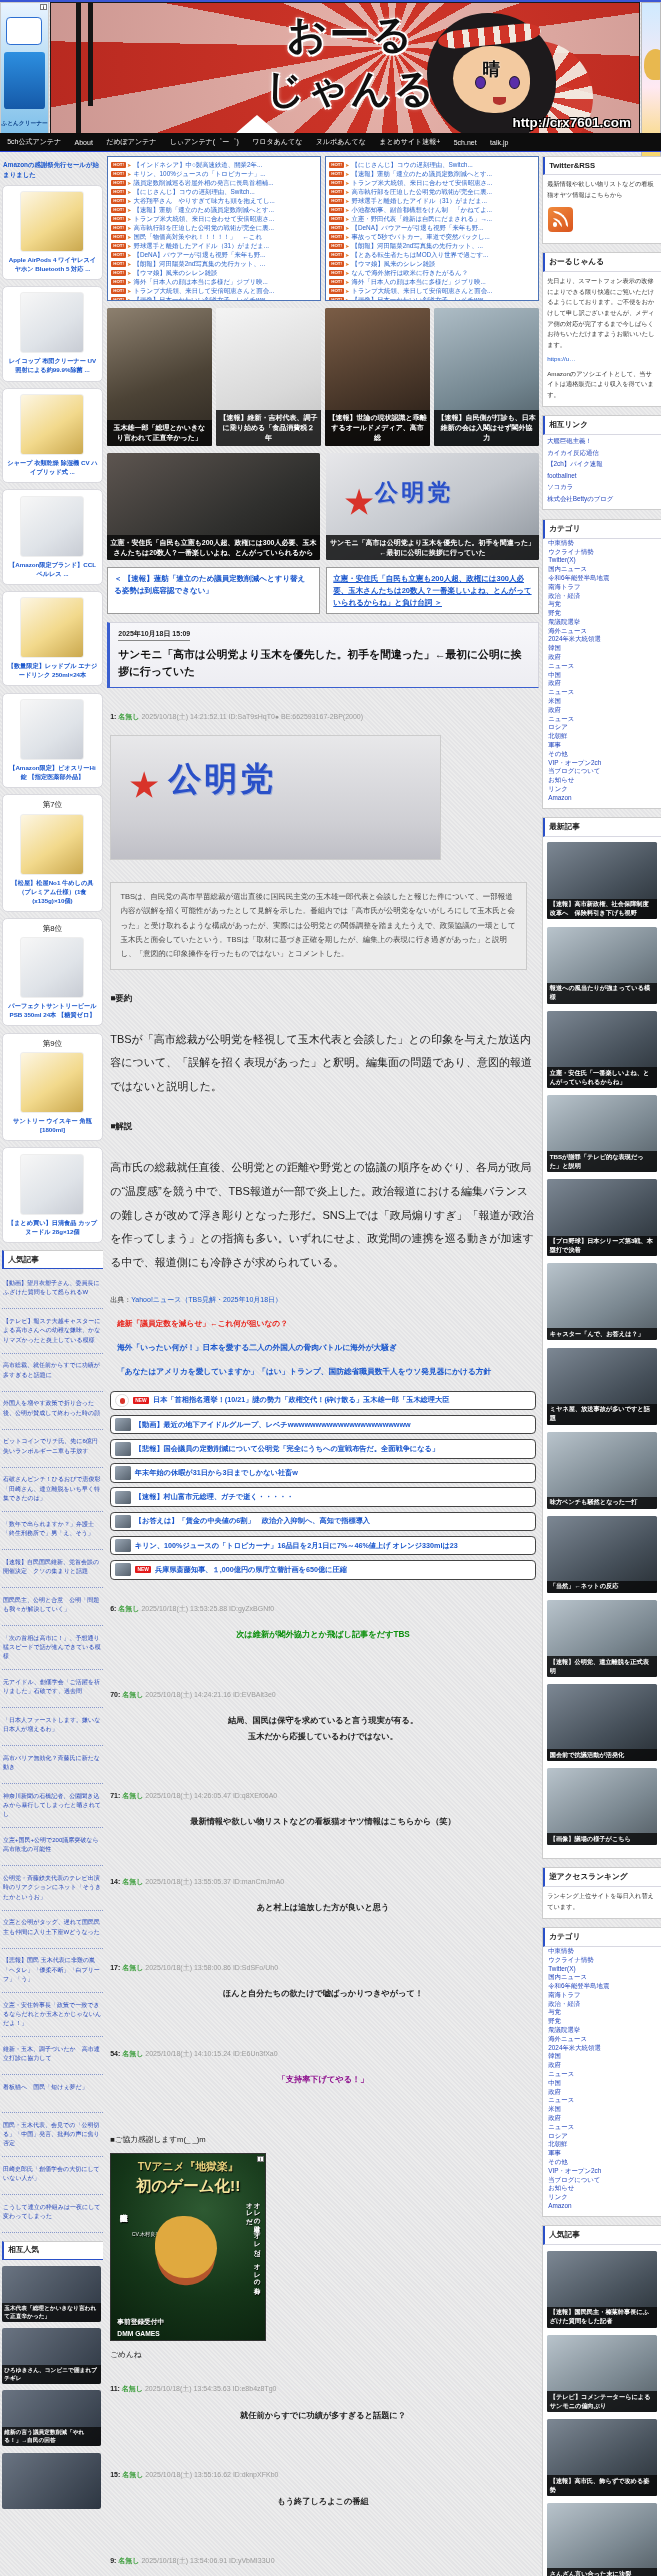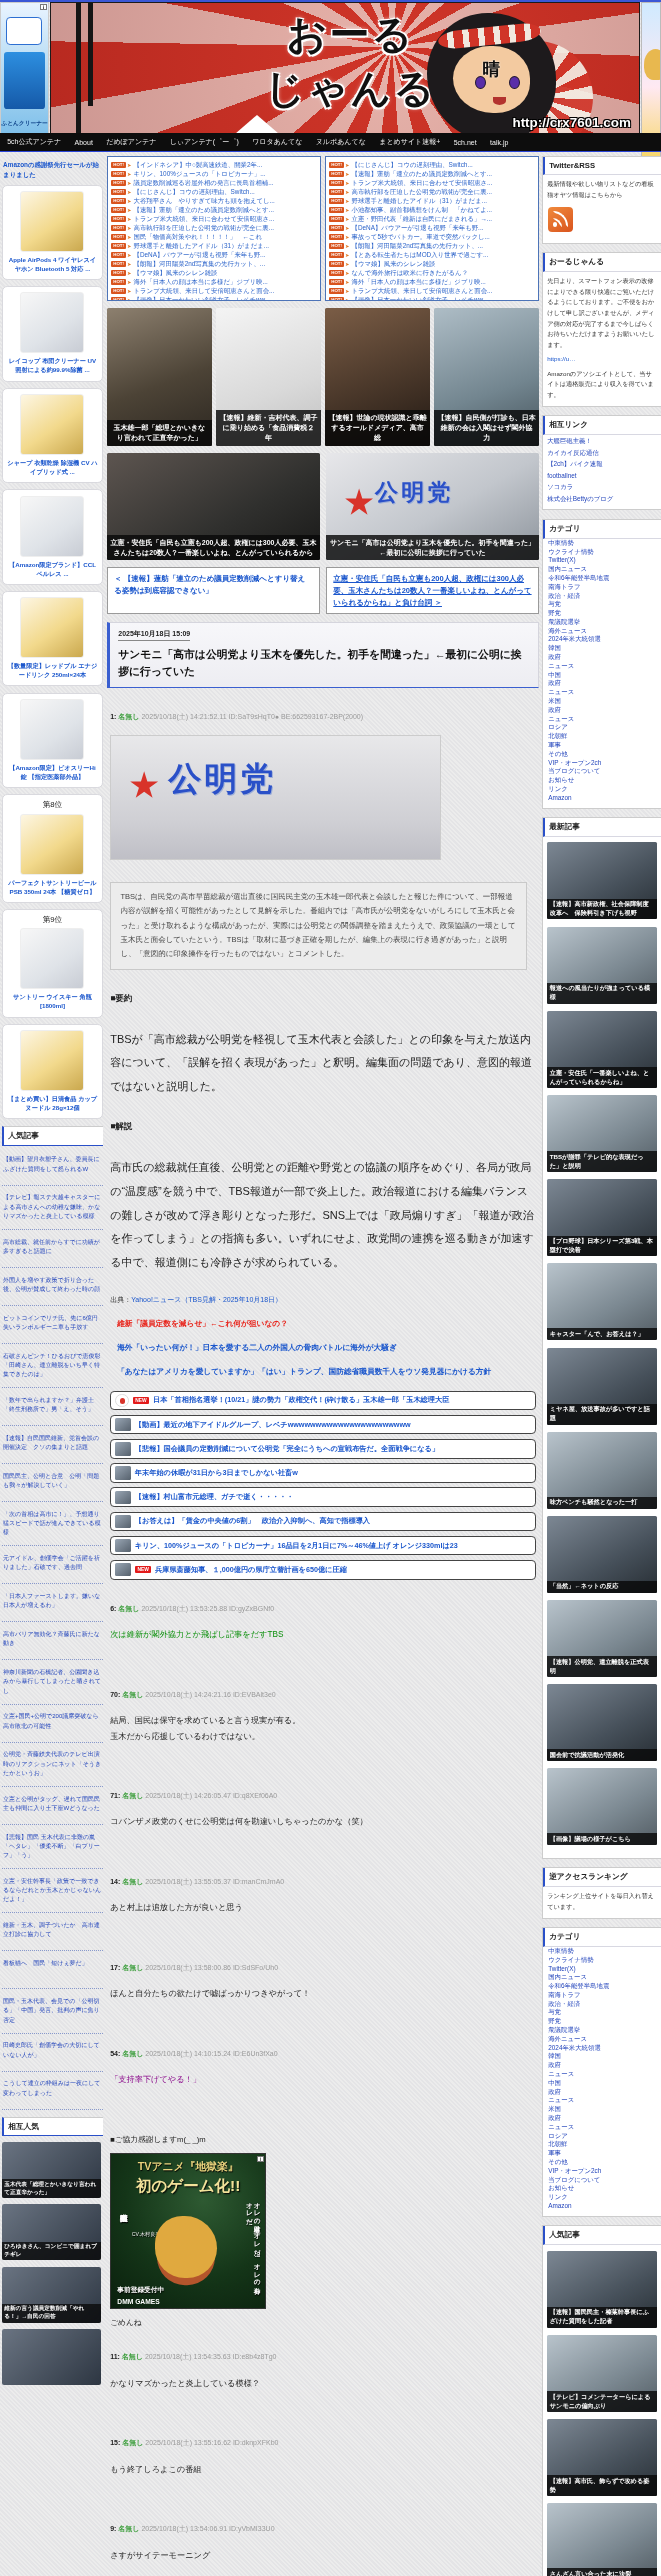--- a/index.html
+++ b/index.html
@@ -92,21 +92,21 @@
   .pbox.next{text-align:left;text-decoration:underline;}
 
   .arthead{margin-top:7.2px;background:linear-gradient(180deg,#f7f7fa,#ededf2);border:0.5px solid #d5d5dd;border-left:3.1px solid #3a5fd0;border-bottom:1.5px solid #3a5fd0;padding:6.7px 8.2px 7.7px;}
   .adate{display:inline-block;font-weight:bold;font-size:7px;color:#222;border-bottom:0.5px solid #888;padding-bottom:1px;}
   .atitle{margin-top:4.6px;font-size:10.8px;font-weight:bold;line-height:1.55;color:#111;}
 
   .thread{background:transparent;padding:0 3.1px;}
   .chead{font-size:7px;color:#9a9a9a;margin-top:24px;}
   .chead .cnum{color:#222;font-weight:bold;}
   .chead .cname{color:#3c9e3c;font-weight:bold;}
-  .cbody{margin-top:13.4px;font-size:8.2px;font-weight:normal;color:#222;line-height:1.9;}
+  .cbody{margin-top:13.4px;font-size:8.2px;font-weight:bold;color:#222;line-height:1.9;text-align:center;}
   .c-green{color:#0a8f0a}.c-purple{color:#8c0d8c}
   .c-anchor{color:#1a56cc;text-decoration:underline;}
   .comment{margin-bottom:47px;}
 
   .kimg{width:331px;height:125px;margin-top:13.4px;position:relative;background:linear-gradient(180deg,#e8e8ea,#cfcfd4 70%,#bfbfc6);border:0.5px solid #ccc;}
   .quote{margin:21.6px 0 0;background:#ececec;border:0.5px solid #c9c9c9;padding:7.2px 9.3px;font-size:7.5px;color:#444;line-height:1.9;width:98%;}
   .shead{margin-top:23px;font-size:8.5px;font-weight:bold;}
   .sbody{margin-top:23px;font-size:11px;line-height:2.15;color:#222;}
   .srcline{margin-top:20.6px;font-size:7px;color:#333;}
   .srcline a{color:#1a56cc;}
@@ -115,21 +115,21 @@
   .related{margin-top:13.4px;}
   .ritem{display:flex;align-items:center;border:0.5px solid #444;border-radius:4.1px;background:#fff;padding:2.1px 4.1px;margin-bottom:4.6px;height:19.6px;overflow:hidden;}
   .rthumb{flex:0 0 15.5px;height:13.4px;border-radius:1.5px;margin-right:4.1px;background:linear-gradient(140deg,#9aa7b5,#56616d);}
   .jflag{flex:0 0 13.4px;height:13.4px;border-radius:50%;background:#fff;border:0.5px solid #ddd;position:relative;margin-right:4.1px;}
   .jflag::after{content:"";position:absolute;left:3.6px;top:3.6px;width:5.2px;height:5.2px;border-radius:50%;background:#d8332a;}
   .newb{flex:0 0 auto;background:#e31b1b;color:#fff;font-weight:bold;font-size:4.9px;padding:1px 2.6px;border-radius:1px;margin-right:3.6px;}
   .ritem a{color:#1a56cc;font-weight:bold;font-size:7.2px;white-space:nowrap;}
 
   .adblock{margin:20.6px 0 0;}
   .adthanks{font-size:7.7px;color:#222;}
-  .gamead{margin-top:8.2px;width:156px;height:156px;position:relative;border:0.5px solid #333;overflow:hidden;
+  .gamead{margin-top:8.2px;width:156px;height:188px;position:relative;border:0.5px solid #333;overflow:hidden;
     background:radial-gradient(circle at 60% 30%,#2e5a32,#143518 55%,#0a1f0d);}
   .gal1{position:absolute;top:6.2px;left:0;width:100%;text-align:center;color:#e8d27c;font-weight:bold;font-size:10.8px;text-shadow:0.5px 0.5px 1px #000;}
   .gal2{position:absolute;top:21.6px;left:0;width:100%;text-align:center;color:#f3e29a;font-weight:900;font-size:15.5px;text-shadow:1px 1px 1.5px #000;}
   .gaside{position:absolute;right:4.1px;top:44px;width:10.3px;color:#fff;font-weight:bold;font-size:6.7px;line-height:1.15;writing-mode:vertical-rl;text-shadow:0.5px 0.5px 1px #000;height:98px;}
   .gachar{position:absolute;left:44px;top:62px;width:62px;height:62px;background:#e0a93f;border-radius:46% 54% 50% 50%;box-shadow:0 9.3px 0 -2.1px #b4552c;}
   .ganame{position:absolute;left:7.2px;top:54px;color:#fff;font-weight:bold;font-size:7.7px;text-shadow:0.5px 0.5px 1px #000;writing-mode:vertical-rl;height:62px;}
   .gacv{position:absolute;left:20.6px;top:77px;color:#eee;font-size:5.2px;text-shadow:0.5px 0.5px 0.5px #000;}
   .gapre{position:absolute;left:6.2px;bottom:13.4px;color:#fff;font-weight:bold;font-size:6.7px;text-shadow:0.5px 0.5px 1px #000;}
   .gabrand{position:absolute;left:6.2px;bottom:3.1px;color:#fff;font-weight:900;font-size:6.7px;}
   .gai{position:absolute;top:1.5px;right:1.5px;width:6.7px;height:6.7px;background:#fff;border:0.5px solid #777;color:#333;font:bold 4.6px/6.7px sans-serif;text-align:center;}
@@ -219,20 +219,25 @@
           <div class="pimg"></div>
           <div class="pname">【Amazon限定ブランド】CCL ベルレス ...</div>
         </div>
         <div class="pcard">
           <div class="pimg"></div>
           <div class="pname">【数量限定】レッドブル エナジードリンク 250ml×24本</div>
         </div>
         <div class="pcard">
           <div class="pimg"></div>
           <div class="pname">【Amazon限定】ビオスリーHi錠 【指定医薬部外品】</div>
+        </div>
+        <div class="pcard">
+          <div class="prank">第7位</div>
+          <div class="pimg"></div>
+          <div class="pname">【松屋】松屋No1 牛めしの具（プレミアム仕様）(1食(x135g)×10個)</div>
         </div>
         <div class="pcard">
           <div class="prank">第8位</div>
           <div class="pimg"></div>
           <div class="pname">パーフェクトサントリービール PSB 350ml 24本 【糖質ゼロ】</div>
         </div>
         <div class="pcard">
           <div class="prank">第9位</div>
           <div class="pimg"></div>
           <div class="pname">サントリー ウイスキー 角瓶 [1800ml]</div>
@@ -570,21 +575,21 @@
           <div class="comment">
             <div class="chead"><span class="cnum">70: </span><span class="cname">名無し </span><span>2025/10/18(土) 14:24:21.16 ID:EVBAlt3e0</span></div>
             <div class="cbody">
               <div>結局、国民は保守を求めていると言う現実が有る。</div>
               <div>玉木だから応援しているわけではない。</div>
             </div>
           </div>
           <div class="comment">
             <div class="chead"><span class="cnum">71: </span><span class="cname">名無し </span><span>2025/10/18(土) 14:26:05.47 ID:q8XEf06A0</span></div>
             <div class="cbody">
-              <div>コバンザメ政党のくせに公明党は何を勘違いしちゃったのかな（笑）</div>
+              <div>最新情報や欲しい物リストなどの看板猫オヤツ情報はこちらから（笑）</div>
             </div>
           </div>
           <div class="comment">
             <div class="chead"><span class="cnum">14: </span><span class="cname">名無し </span><span>2025/10/18(土) 13:55:05.37 ID:manCmJmA0</span></div>
             <div class="cbody">
               <div>あと村上は追放した方が良いと思う</div>
             </div>
           </div>
           <div class="comment">
             <div class="chead"><span class="cnum">17: </span><span class="cname">名無し </span><span>2025/10/18(土) 13:58:00.86 ID:SdSFo/Uh0</span></div>
@@ -609,21 +614,21 @@
               <div class="gacv">CV.木村良平</div>
               <div class="gachar"></div>
               <div class="gapre">事前登録受付中</div>
               <div class="gabrand">DMM GAMES</div>
             </div>
             <div class="adafter">ごめんね</div>
           </div>
           <div class="comment">
             <div class="chead"><span class="cnum">11: </span><span class="cname">名無し </span><span>2025/10/18(土) 13:54:35.63 ID:e8b4z8Tg0</span></div>
             <div class="cbody">
-              <div>かなりマズかったと炎上している模様？</div>
+              <div>就任前からすでに功績が多すぎると話題に？</div>
             </div>
           </div>
           <div class="comment">
             <div class="chead"><span class="cnum">15: </span><span class="cname">名無し </span><span>2025/10/18(土) 13:55:16.62 ID:dknpXFKb0</span></div>
             <div class="cbody">
               <div>もう終了しろよこの番組</div>
             </div>
           </div>
           <div class="comment">
             <div class="chead"><span class="cnum">9: </span><span class="cname">名無し </span><span>2025/10/18(土) 13:54:06.91 ID:yVbMI33U0</span></div>

